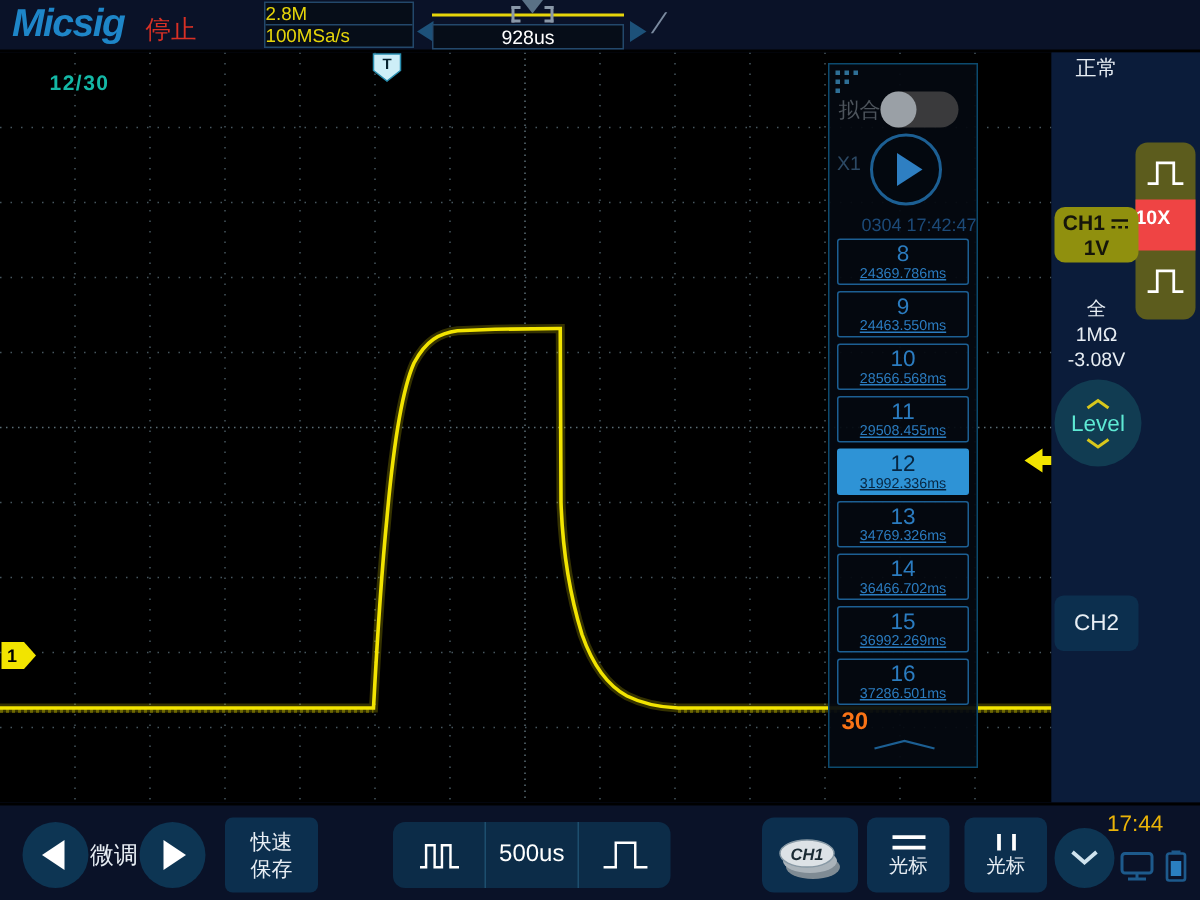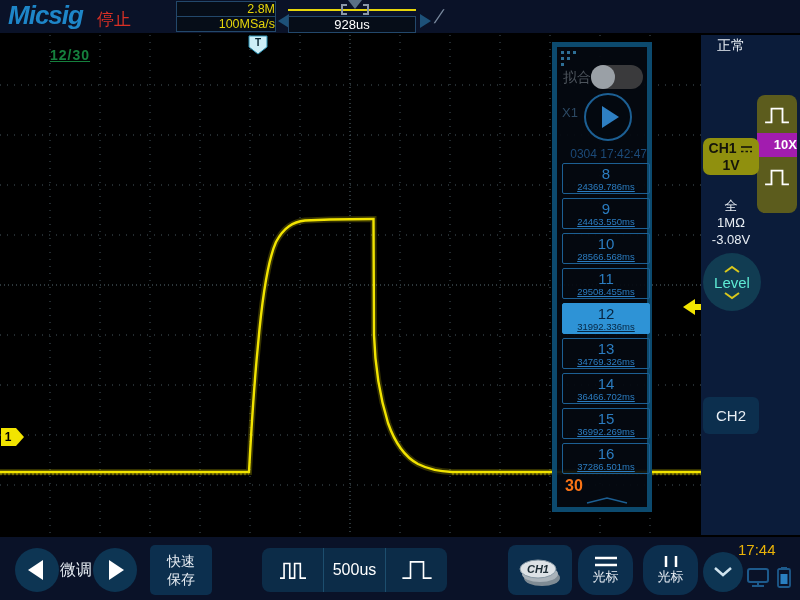--- a/index.html
+++ b/index.html
@@ -5,39 +5,39 @@
   * { margin:0; padding:0; box-sizing:border-box; }
   body { background:#000; font-family:"Liberation Sans", sans-serif; }
   #app { position:relative; width:800px; height:600px; background:#0a1228; overflow:hidden; }
   .abs { position:absolute; }
 
   
   #topbar { position:absolute; left:0; top:0; width:800px; height:35px; background:#0a1228; border-bottom:2px solid #000; }
   .logo { left:8px; top:0; font-size:26px; font-weight:bold; font-style:italic; color:#1e86c8; letter-spacing:-1px; }
   .runstate { left:97px; top:8px; font-size:17px; color:#d93025; }
   .acqbox { left:176px; top:1px; width:100px; height:31px; border:1px solid #23486b; background:#060d18; }
-  .acqbox div { height:15px; line-height:15px; text-align:right; color:#e6d50a; font-size:12.5px; }
+  .acqbox div { height:15px; line-height:15px; text-align:left; color:#e6d50a; font-size:12.5px; }
   .acqbox div:first-child { border-bottom:1px solid #23486b; }
   .tri { width:0; height:0; }
   .tri-l9 { border-top:7px solid transparent; border-bottom:7px solid transparent; border-right:11px solid #1d5179; }
   .tri-r9 { border-top:7px solid transparent; border-bottom:7px solid transparent; border-left:11px solid #1d5179; }
   .tl-line { left:288px; top:9px; width:128px; height:2px; background:#e6d50a; }
   .tl-bracket-l { left:341px; top:4px; width:6px; height:11px; border-left:2px solid #8a98a8; border-top:2px solid #8a98a8; border-bottom:2px solid #8a98a8; }
   .tl-bracket-r { left:363px; top:4px; width:6px; height:11px; border-right:2px solid #8a98a8; border-top:2px solid #8a98a8; border-bottom:2px solid #8a98a8; }
   .tl-marker { left:348px; top:0; border-left:7px solid transparent; border-right:7px solid transparent; border-top:9px solid #5a7186; }
   .timebox { left:288px; top:16px; width:128px; height:17px; border:1px solid #23486b; background:#060d18; color:#fff; font-size:13px; text-align:center; line-height:15px; }
   .slope-icon { left:436px; top:6px; color:#7b8ba0; font-size:19px; font-style:italic; transform:skewX(-12deg); }
   .trigbox { left:458px; top:4px; width:334px; height:27px; border:1px solid #23486b; background:#060d18; color:#e6d50a; font-size:14px; line-height:25px; padding-left:8px; }
 
   
   #scope { position:absolute; left:0; top:35px; width:701px; height:500px; background:#000; }
-  .capidx { left:50px; top:12px; color:#15803d; font-size:14px; font-weight:bold; letter-spacing:1px;text-decoration:underline; }
-
-  
-  #segpanel { position:absolute; left:552px; top:7px; width:100px; height:470px; background:rgba(4,9,16,0.93); border:5px solid #0c4a6e; }
+  .capidx { left:33px; top:12px; color:#14b8a6; font-size:14px; font-weight:bold; letter-spacing:1px; }
+
+  
+  #segpanel { position:absolute; left:552px; top:7px; width:100px; height:470px; background:rgba(4,9,16,0.93); border:1px solid #0c4a6e; }
   .dragdots { left:4px; top:4px; width:3px; height:3px; background:#2e6f96; box-shadow:6px 0 #2e6f96, 12px 0 #2e6f96, 0 6px #2e6f96, 6px 6px #2e6f96, 0 12px #2e6f96; }
   .fitlabel { left:6px; top:22px; color:#4d545c; font-size:14px; }
   .toggle { left:34px; top:18px; width:52px; height:24px; border-radius:12px; background:#3a3a3c; }
   .knob { position:absolute; left:0; top:0; width:24px; height:24px; border-radius:50%; background:#9aa0a6; }
   .speed { left:5px; top:58px; color:#2c4964; font-size:13px; }
   .playbtn { left:27px; top:46px; width:48px; height:48px; border-radius:50%; border:2px solid #1c5f93; background:#03080f; display:flex; align-items:center; justify-content:center; }
   .playbtn .tri-play { border-top:11px solid transparent; border-bottom:11px solid transparent; border-left:17px solid #2e7fc2; margin-left:5px; }
   .segstamp { left:0; top:100px; width:100%; text-align:right; color:#1c4a78; font-size:12px; }
   .seglist { left:5px; top:116px; width:88px; }
   .segitem { width:88px; height:31px; margin-bottom:4px; border:1px solid #1c5f93; border-radius:2px; color:#2b7cc0; display:flex; flex-direction:column; align-items:center; justify-content:center; cursor:pointer; }
@@ -45,39 +45,39 @@
   .segitem .t { font-size:9.5px; line-height:11px;text-decoration:underline; }
   .segitem.sel { background:#2e93d6; border-color:#2e93d6; color:#072540; }
   .segmore { left:8px; top:430px; color:#f97316; font-size:16px; font-weight:bold; }
   .segchev { left:28px; top:448px; }
 
   
   #sidebar { position:absolute; left:701px; top:35px; width:99px; height:500px; background:#0b1c3a; }
   .trigmode { left:16px; top:2px; color:#e8eef4; font-size:14px; }
   .probepanel { left:56px; top:60px; width:40px; height:118px; background:#5c5c1d; border-radius:8px; }
   .probepanel svg { display:block; margin:9px auto 0; }
-  .probex { margin-top:7px; height:24px; line-height:24px; background:#a21caf; color:#fff; font-size:13px; font-weight:bold; text-align:right; }
+  .probex { margin-top:7px; height:34px; line-height:24px; background:#ef4444; color:#fff; font-size:13px; font-weight:bold; text-align:left; }
   .ch1badge { left:2px; top:103px; width:56px; height:37px; background:#90900e; border-radius:7px; color:#15150a; font-weight:bold; text-align:center; font-size:14px; line-height:17px; padding-top:2px; }
   .chinfo { left:0; top:162px; width:60px; text-align:center; color:#e8eef4; font-size:13px; line-height:17px; }
   .levelbtn { left:2px; top:218px; width:58px; height:58px; border-radius:50%; background:#113c52; display:flex; flex-direction:column; align-items:center; justify-content:center; color:#5eead4; font-size:15px; }
   .ch2btn { left:2px; top:362px; width:56px; height:37px; background:#0c2f4e; border-radius:6px; color:#e8eef4; font-size:15px; text-align:center; line-height:37px; }
 
   
   #botbar { position:absolute; left:0; top:535px; width:800px; height:65px; background:#0a1228; border-top:2px solid #000; }
   .circ { border-radius:50%; background:#0d3553; display:flex; align-items:center; justify-content:center; }
   .c44 { width:44px; height:44px; }
   .tri-lw { border-top:10px solid transparent; border-bottom:10px solid transparent; border-right:15px solid #fff; margin-right:3px; }
   .tri-rw { border-top:10px solid transparent; border-bottom:10px solid transparent; border-left:15px solid #fff; margin-left:3px; }
   .finetune { left:60px; top:23px; color:#e8eef4; font-size:16px; }
   .qsave { left:150px; top:8px; width:62px; height:50px; background:#0c2f4e; border-radius:5px; color:#e8eef4; font-size:14px; text-align:center; line-height:18px; padding-top:7px; }
   .tbgroup { left:262px; top:11px; width:185px; height:44px; background:#0c2c48; border-radius:8px; display:flex; }
   .tbcell { flex:1; display:flex; align-items:center; justify-content:center; color:#fff; font-size:16px; }
   .tbcell.mid { border-left:1px solid #1d4e6e; border-right:1px solid #1d4e6e; }
   .chipbtn { left:508px; top:8px; width:64px; height:50px; background:#0c2f4e; border-radius:8px; display:flex; align-items:center; justify-content:center; }
-  .curbtn { top:8px; width:55px; height:50px; background:#0c2f4e; border-radius:18px; display:flex; flex-direction:column; align-items:center; justify-content:center; color:#e8eef4; font-size:13px; }
+  .curbtn { top:8px; width:55px; height:50px; background:#0c2f4e; border-radius:6px; display:flex; flex-direction:column; align-items:center; justify-content:center; color:#e8eef4; font-size:13px; }
   .collapse { left:703px; top:15px; width:40px; height:40px; }
   .clock { left:738px; top:4px; color:#eab308; font-size:15px; }
 </style>
 </head>
 <body>
 
 <div id="app">
 
   <header id="topbar">
     <div class="abs logo">Micsig</div>

